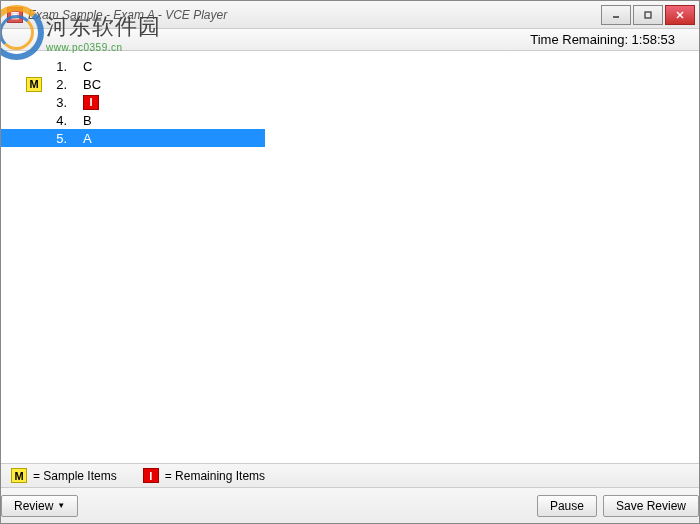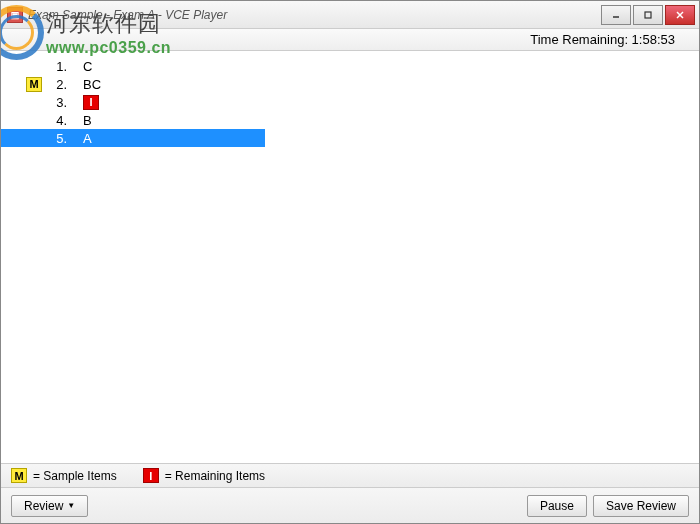--- a/index.html
+++ b/index.html
@@ -66,21 +66,21 @@
     .watermark-logo::after {
       content: "";
       position: absolute; inset: 4px;
       border: 3px solid #f7a61c;
       border-left-color: #2c78c6;
       border-top-color: #2c78c6;
       border-radius: 50%;
     }
     .watermark-text { margin-left: 2px; }
     .watermark-cn { font-size: 22px; color: #444; font-weight: 500; letter-spacing: 1px; }
-    .watermark-url { font-size: 16px; color: #4aa04a; font-weight: bold; letter-spacing: 0.5px; }
+    .watermark-url { font-size: 10px; color: #4aa04a; font-weight: normal; letter-spacing: 0.5px; }
     .timer-bar {
       height: 22px;
       background: linear-gradient(to bottom, #fafafa, #eee);
       border-bottom: 1px solid #ccc;
       display: flex;
       align-items: center;
       justify-content: flex-end;
       padding-right: 24px;
       font-size: 13px;
     }
@@ -138,21 +138,21 @@
       font-size: 12px;
     }
     .legend-bar .sep { width: 14px; }
     .button-bar {
       height: 36px;
       border-top: 1px solid #ccc;
       background: linear-gradient(to bottom, #f6f6f6, #ececec);
       display: flex;
       align-items: center;
       justify-content: space-between;
-      padding: 0 10px;
+      padding: 0 0;
     }
     .btn-group { display: flex; gap: 6px; }
     .btn {
       height: 22px;
       padding: 0 12px;
       background: linear-gradient(to bottom, #fdfdfd, #e3e3e3);
       border: 1px solid #999;
       border-radius: 2px;
       font-size: 12px;
       display: flex; align-items: center; gap: 4px;

